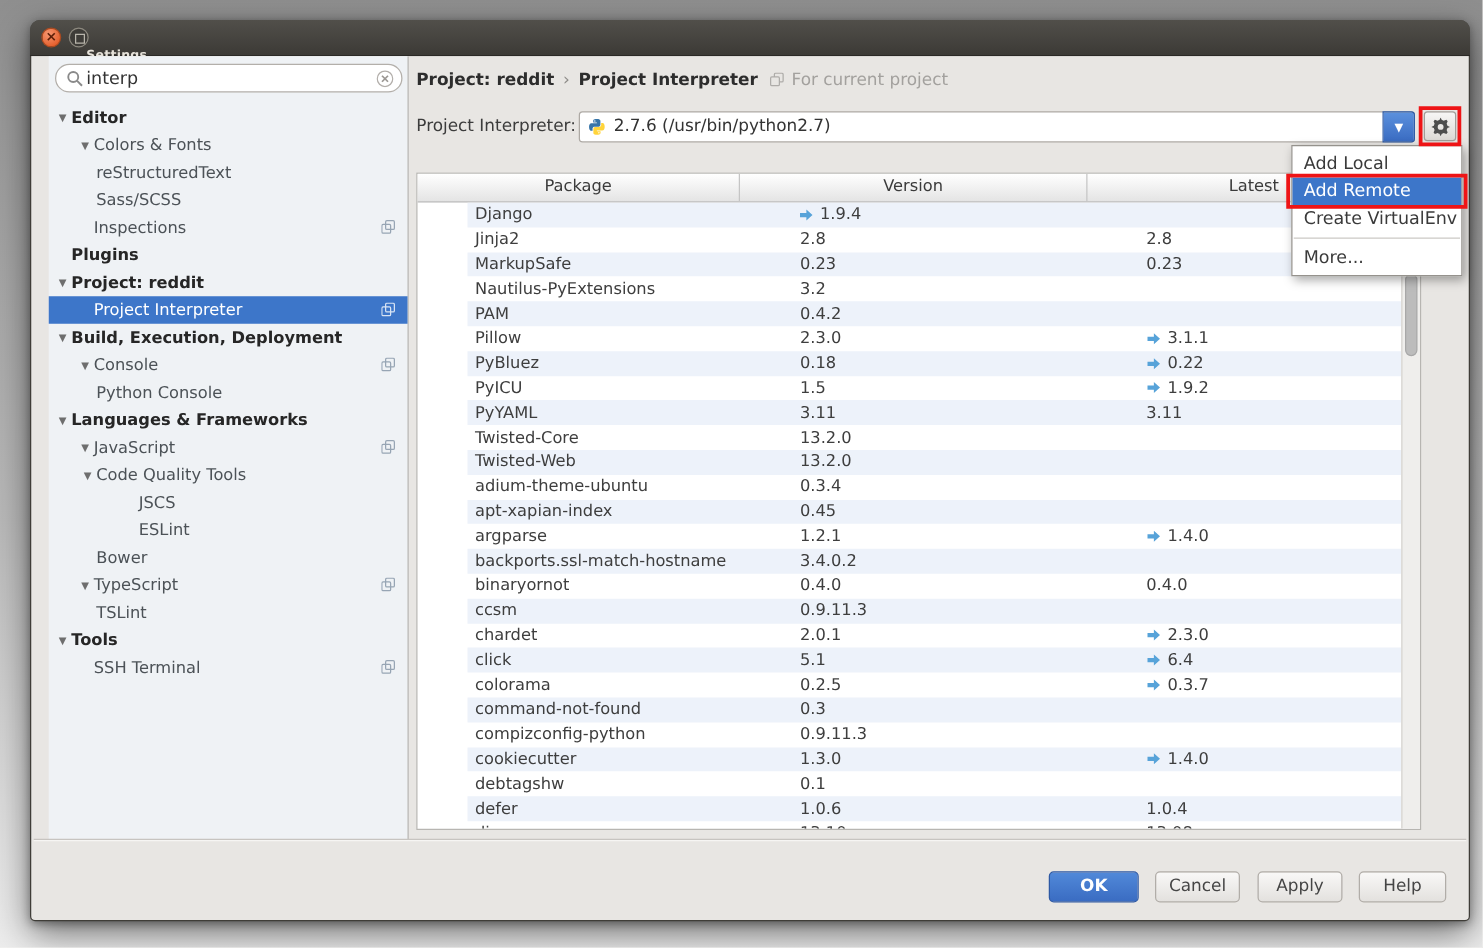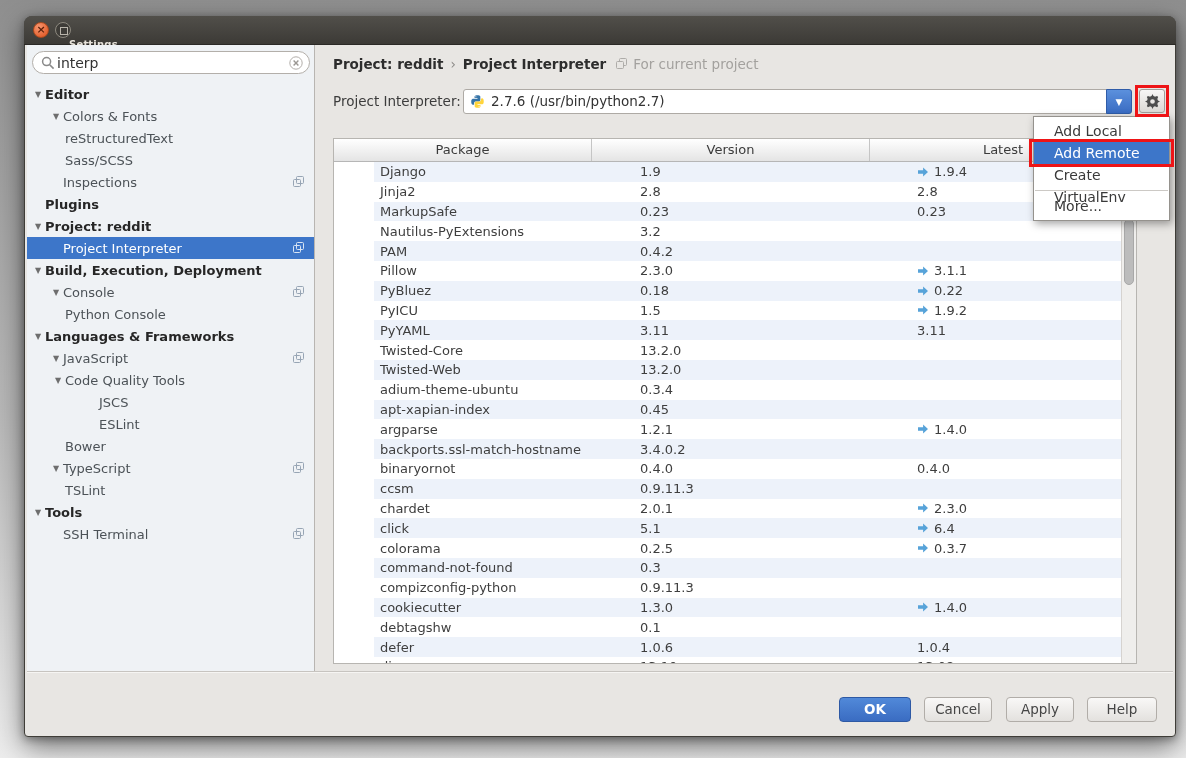--- a/index.html
+++ b/index.html
@@ -20,21 +20,21 @@
     border:1px solid #aa4a20; color:#5c1e08; font-size:11px; font-weight:bold;
     text-align:center; line-height:14px; cursor:pointer; }
   .tb-max { position:absolute; left:31px; top:6px; width:16px; height:16px; border-radius:50%;
     background:#3e3c38; border:1px solid #8d897f; cursor:pointer; }
   .tb-max::after { content:""; position:absolute; left:4px; top:4px; width:6px; height:6px;
     border:1px solid #b9b5ab; }
   .tb-title { position:absolute; left:45px; top:0; line-height:28px;
     font-size:10px; font-weight:bold; color:#e7e3db; letter-spacing:.2px;margin-top:15px; }
 
   
-  .sidebar { position:absolute; left:2px; top:28px; width:288px; height:627px;
+  .sidebar { position:absolute; left:14px; top:28px; width:288px; height:627px;
     background:#eff2f5; border-right:1px solid #b8b5b1; }
   .search-pill { position:absolute; left:5px; top:6px; width:278px; height:23px;
     background:#fff; border:1px solid #b3afaa; border-radius:13px; }
   .search-pill svg.mag { position:absolute; left:8px; top:4px; }
   .search-input { position:absolute; left:24px; top:1px; width:220px; height:19px;
     border:none; outline:none; background:transparent; font-size:14px; color:#333;
     font-family:"DejaVu Sans","Liberation Sans",sans-serif; }
   .search-clear { position:absolute; right:6px; top:4px; width:14px; height:14px; cursor:pointer; }
 
   .tree { position:absolute; left:0; top:38px; right:0; }
@@ -69,21 +69,21 @@
     background:linear-gradient(#5b90dd,#3a6cc2); border:1px solid #2f5ca8;
     border-radius:0 3px 3px 0; text-align:center; }
   .combo-arrow span { color:#fff; font-size:9px; line-height:24px; }
   .gear-btn { position:absolute; left:1114px; top:72px; width:26px; height:24px;
     background:linear-gradient(#f7f6f5,#dcd9d5); border:1px solid #a29e99; border-radius:3px;
     display:flex; align-items:center; justify-content:center; cursor:pointer; }
 
   
   .gear-menu { position:absolute; left:1008px; top:99px; width:137px; background:#fff;
     border:1px solid #95928d; box-shadow:2px 3px 8px rgba(0,0,0,.35); padding:3px 0; z-index:5; }
-  .menu-item { height:22px; line-height:22px; padding-left:20px; font-size:14px; color:#3a3a3a; cursor:pointer; }
+  .menu-item { height:22px; line-height:22px; padding-left:9px; font-size:14px; color:#3a3a3a; cursor:pointer; }
   .menu-item.selected { background:#3d76c9; color:#fff; }
   .menu-sep { height:1px; background:#ccc9c5; margin:4px 1px; }
 
   .red-box { position:absolute; border:3px solid #ee1416; z-index:9; pointer-events:none; }
   .red-gear { left:1110px; top:68px; width:34px; height:32px; }
   .red-menu { left:1004px; top:122px; width:145px; height:28px; }
 
   
   .table-wrap { position:absolute; left:308px; top:121px; width:804px; height:526px;
     background:#fff; border:1px solid #b7b5b1; overflow:hidden; }
@@ -308,21 +308,20 @@
 
   <div class="table-wrap">
     <div class="thead">
       <div class="th c1">Package</div>
       <div class="th c2">Version</div>
       <div class="th c3">Latest</div>
     </div>
     <div class="tbody">
         <div class="pkg-row">
     <span class="cell c-pkg">Django</span>
-    <span class="cell c-ver">1.9</span>
     <span class="cell c-lat">
       <span class="up-arrow">
         <svg width="12" height="12" viewBox="0 0 12 12">
           <path fill="#57a3d9" d="M1 4.3h5.1V1.6L11 6 6.1 10.4V7.7H1z"></path>
         </svg>
       </span>
       <span class="lat-text">1.9.4</span>
     </span>
   </div>
         <div class="pkg-row">

